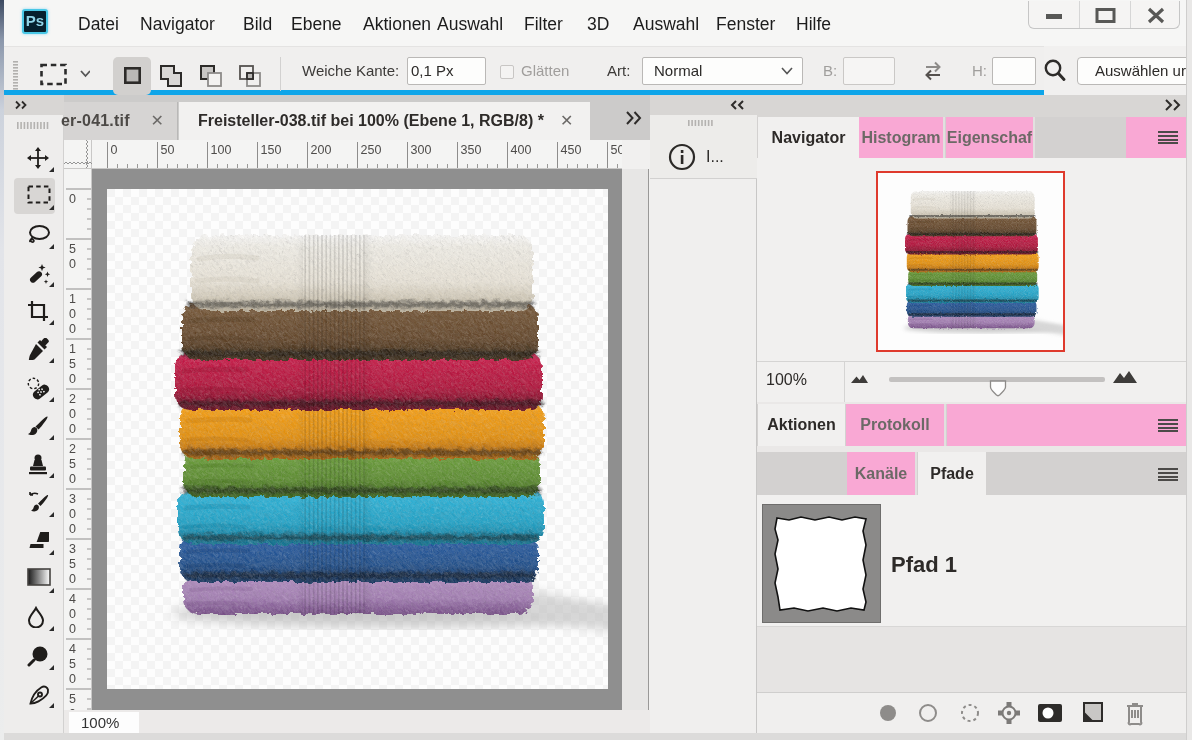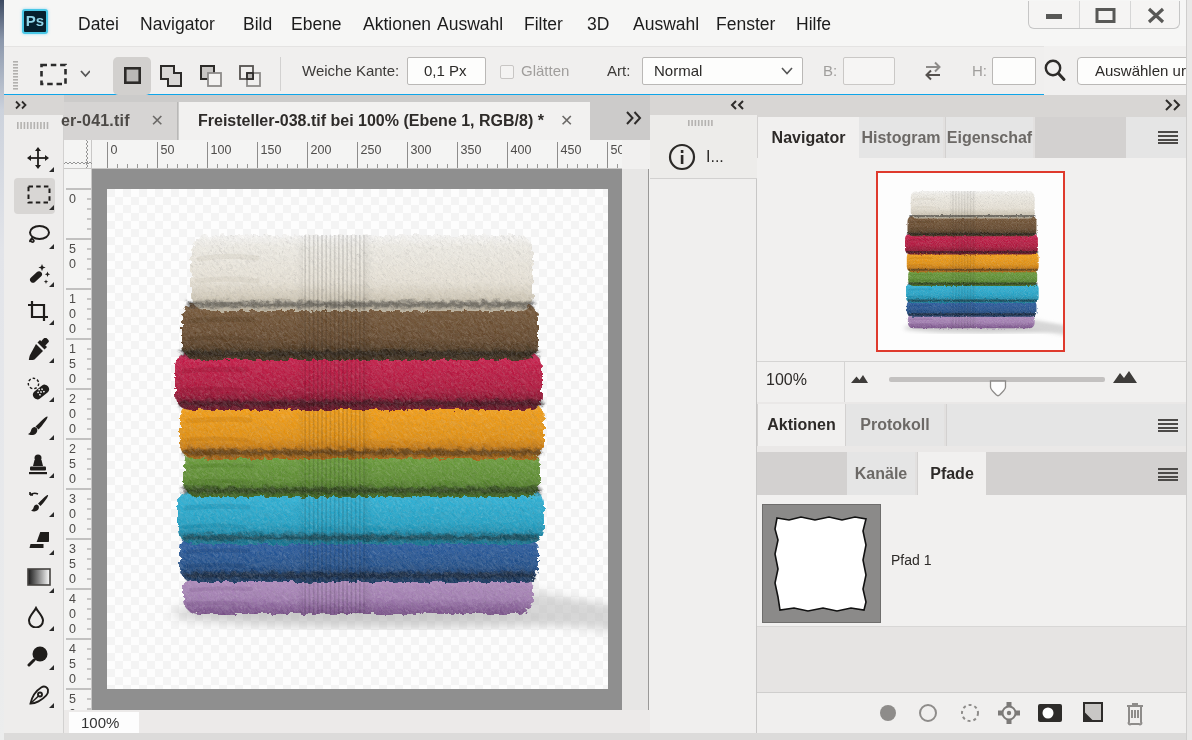--- a/index.html
+++ b/index.html
@@ -9,21 +9,21 @@
 
   
   #menubar { left:0; top:0; width:1192px; height:46px; background:#f6f6f5; }
   .menuitem { position:absolute; top:14px; font-size:17.5px; color:#1c1c1c; white-space:nowrap; }
   #pslogo { left:22px; top:9px; width:26px; height:25px; background:#06202e; border:2.5px solid #49c7e6; border-radius:3px; color:#8fd4e8; font-size:15px; font-weight:bold; text-align:center; line-height:19px; box-shadow:0 0 3px rgba(120,210,240,0.8); }
   #winbtns { left:1028px; top:1px; width:152px; height:28px; border:1px solid #c6c6c6; border-top:none; border-radius:0 0 6px 6px; background:#f5f4f3; display:flex; }
   #winbtns .wb { flex:1; position:relative; border-left:1px solid #d6d6d6; }
   #winbtns .wb:first-child { border-left:none; }
 
   
-  #optbar { left:0; top:46px; width:1044px; height:49px; background:#f0efee; border-top:1px solid #e4e3e2; border-bottom:1px solid #0ea5e9; }
+  #optbar { left:0; top:46px; width:1044px; height:49px; background:#f0efee; border-top:1px solid #e4e3e2; border-bottom:5px solid #0ea5e9; }
   .optlabel { position:absolute; font-size:15px; color:#3c3a38; }
   .graylabel { position:absolute; font-size:15px; color:#a09e9c; }
   .optinput { position:absolute; top:10px; height:28px; background:#fdfdfc; border:1px solid #bab8b6; border-radius:2px; font-size:15px; color:#2c2a28; }
 
   
   #lefthead { left:4px; top:95px; width:60px; height:22px; background:#d8d6d4; }
   #toolstrip { left:4px; top:115px; width:60px; height:618px; background:#eeedec; border-right:1px solid #d2d1d0; }
   .tool { position:absolute; left:13px; width:42px; height:36px; }
   .tool svg { position:absolute; left:10px; top:7px; }
   .subtri { position:absolute; right:5px; bottom:4px; width:0; height:0; border-left:5px solid transparent; border-bottom:5px solid #2a2a2a; }
@@ -45,21 +45,21 @@
   
   #cdock { left:650px; top:95px; width:107px; height:645px; background:#f0efee; border-right:1px solid #c8c7c6; }
   #cdockhead { position:absolute; left:0; top:0; width:107px; height:22px; background:#d8d6d4; }
   #cdockrow { position:absolute; left:0; top:20px; width:107px; height:64px; background:#edecea; border-bottom:1px solid #d2d1d0; }
 
   
   #rdock { left:757px; top:95px; width:435px; height:462px; background:#eae8e7; }
   .ptabrow { position:absolute; left:0; width:435px; background:#d3d1d0; }
   .ptab { position:absolute; top:0; font-size:16px; font-weight:bold; text-align:center; }
   .ptab.on { background:#f1f0ef; color:#2d2a28; }
-  .ptab.off { background:#e5e5e5; color:#6c6966; border-right:2px solid #e2e0df; }
+  .ptab.off { background:#f9a8d4; color:#6c6966; border-right:2px solid #e2e0df; }
   .burger { position:absolute; width:20px; height:13px; }
   .burger div { height:2px; background:#4c4a48; margin-bottom:1.75px; }
 
   
   #ledge { left:0; top:0; width:4px; height:740px; background:linear-gradient(180deg,#3d4a61 0,#8b97ab 40px,#ccd2dc 110px,#e2e4e9 250px,#eceded 740px); }
   #redge { left:1186px; top:0; width:6px; height:740px; background:#e9e8e7; border-left:1px solid #cfcecd; }
 </style>
 </head>
 <body>
 
@@ -121,21 +121,21 @@
       <rect x="1" y="1" width="13" height="13" fill="#c9c7c5" stroke="#2d2b29" stroke-width="2"></rect>
       <rect x="8" y="8" width="13" height="13" fill="#f3f2f1" stroke="#8d8b89" stroke-width="1.8"></rect>
     </svg>
   <svg class="abs" style="left:239px;top:18px" width="22" height="22">
       <rect x="1" y="1" width="13" height="13" fill="none" stroke="#55524f" stroke-width="1.8"></rect>
       <rect x="8" y="8" width="13" height="13" fill="none" stroke="#8d8b89" stroke-width="1.8"></rect>
       <rect x="8" y="8" width="6" height="6" fill="#b9b7b5" stroke="#2d2b29" stroke-width="1.8"></rect>
     </svg>
   <div class="abs" style="left:280px;top:10px;width:1px;height:34px;background:#d2d1d0"></div>
   <span class="optlabel" style="left:302px;top:15px">Weiche Kante:</span>
-  <div class="optinput" style="left:407px;top:10px;width:79px;padding-left:16px;line-height:26px">0,1 Px</div>
+  <div class="optinput" style="left:407px;top:10px;width:79px;padding-left:3px;line-height:26px">0,1 Px</div>
   <div class="abs" style="left:500px;top:18px;width:14px;height:14px;border:1px solid #c8c6c4;border-radius:2px;background:#f4f3f2"></div>
   <span class="graylabel" style="left:521px;top:15px">Glätten</span>
   <span class="optlabel" style="left:607px;top:15px">Art:</span>
   <div class="optinput" style="left:642px;top:10px;width:161px;padding-left:11px;line-height:26px">Normal
     <svg class="abs" style="right:8px;top:9px" width="13" height="9">
         <path d="M1 1 l5 5.5 l5 -5.5" fill="none" stroke="#555" stroke-width="1.6"></path>
       </svg>
   </div>
   <span class="graylabel" style="left:823px;top:15px">B:</span>
   <div class="optinput" style="left:843px;top:10px;width:52px;background:#f6f5f4;border-color:#cac8c6"></div>
@@ -729,21 +729,21 @@
         <div></div>
       </div>
   </div>
   <div class="abs" style="left:0;top:400px;width:435px;height:340px;background:#f1f0ef">
 
     <div class="abs" style="left:5px;top:9px;width:119px;height:119px;background:#8b8a89;border:1px solid #6e6d6c" id="paththumb">
       <svg width="117" height="117" viewBox="0 0 117 117">
         <path d="M14 13 L26 15 L38 12 L52 15 L66 12 L79 15 L92 12 L103 14 L100 26 L103 40 L100 55 L103 70 L100 84 L103 97 L101 105 L88 103 L74 106 L60 103 L45 106 L31 103 L17 105 L15 92 L12 78 L15 64 L12 49 L15 35 L12 24 Z" fill="#ffffff" stroke="#111" stroke-width="1.6"></path>
       </svg>
     </div>
-    <span class="abs" style="left:134px;top:57px;font-size:14px;font-weight:normal;color:#2d2a28">Pfad 1</span>
+    <span class="abs" style="left:134px;top:57px;font-size:22px;font-weight:bold;color:#2d2a28">Pfad 1</span>
     <div class="abs" style="left:0;top:131px;width:435px;height:1px;background:#d8d7d6"></div>
     <div class="abs" style="left:0;top:132px;width:435px;height:66px;background:#e6e4e3"></div>
     <div class="abs" style="left:0;top:197px;width:435px;height:1px;background:#cfcecd"></div>
 
     <div id="pathicons" class="abs" style="left:0;top:198px;width:435px;height:42px;background:#f0efee"><svg width="435" height="41">
           <circle cx="131" cy="20" r="8" fill="#8e8c8a"></circle>
           <circle cx="171" cy="20" r="8" fill="none" stroke="#8e8c8a" stroke-width="2"></circle>
           <circle cx="213" cy="20" r="8" fill="none" stroke="#8e8c8a" stroke-width="2" stroke-dasharray="3 3"></circle>
           <g stroke="#7c7a78" stroke-width="2" fill="none">
             <circle cx="252" cy="20" r="6.5"></circle>

